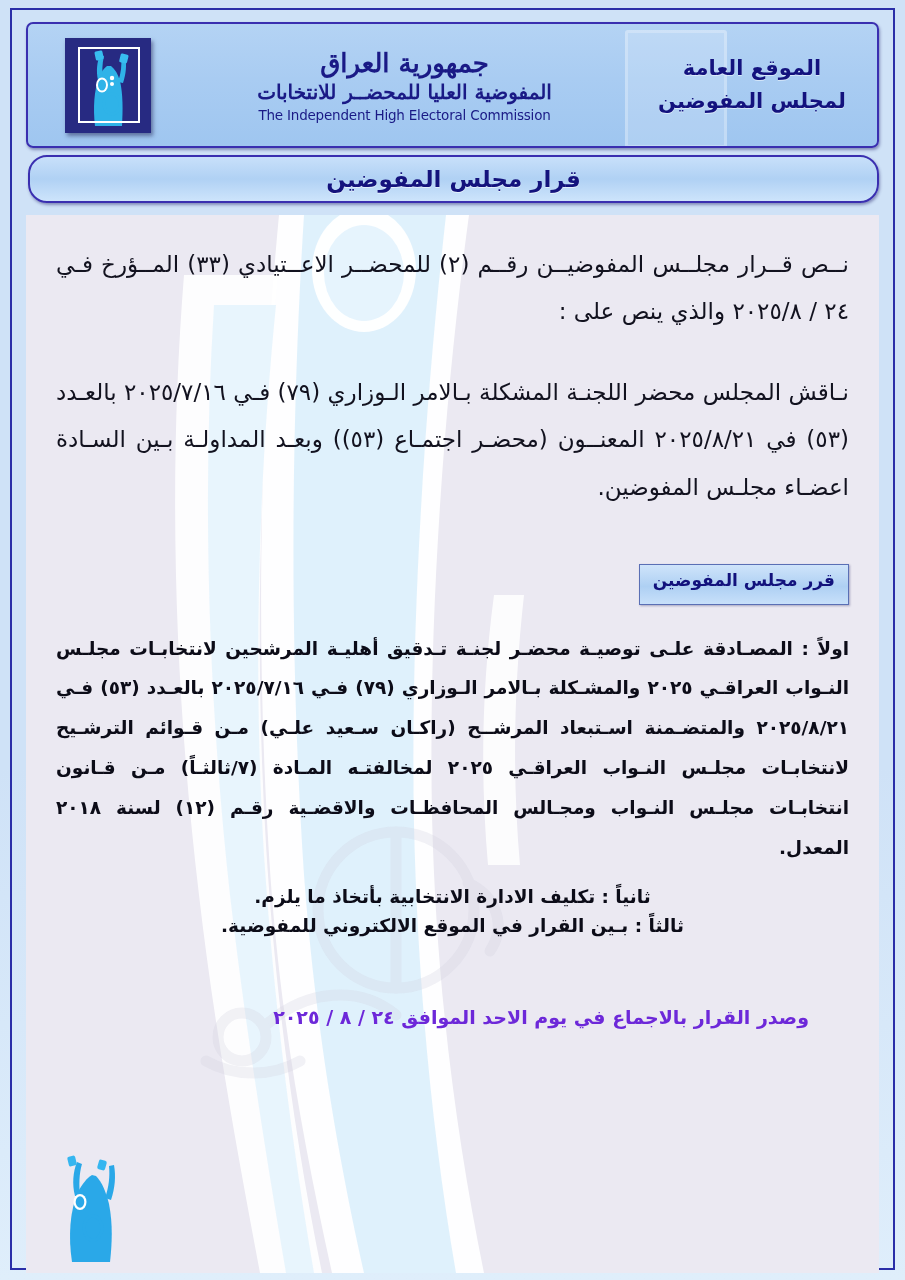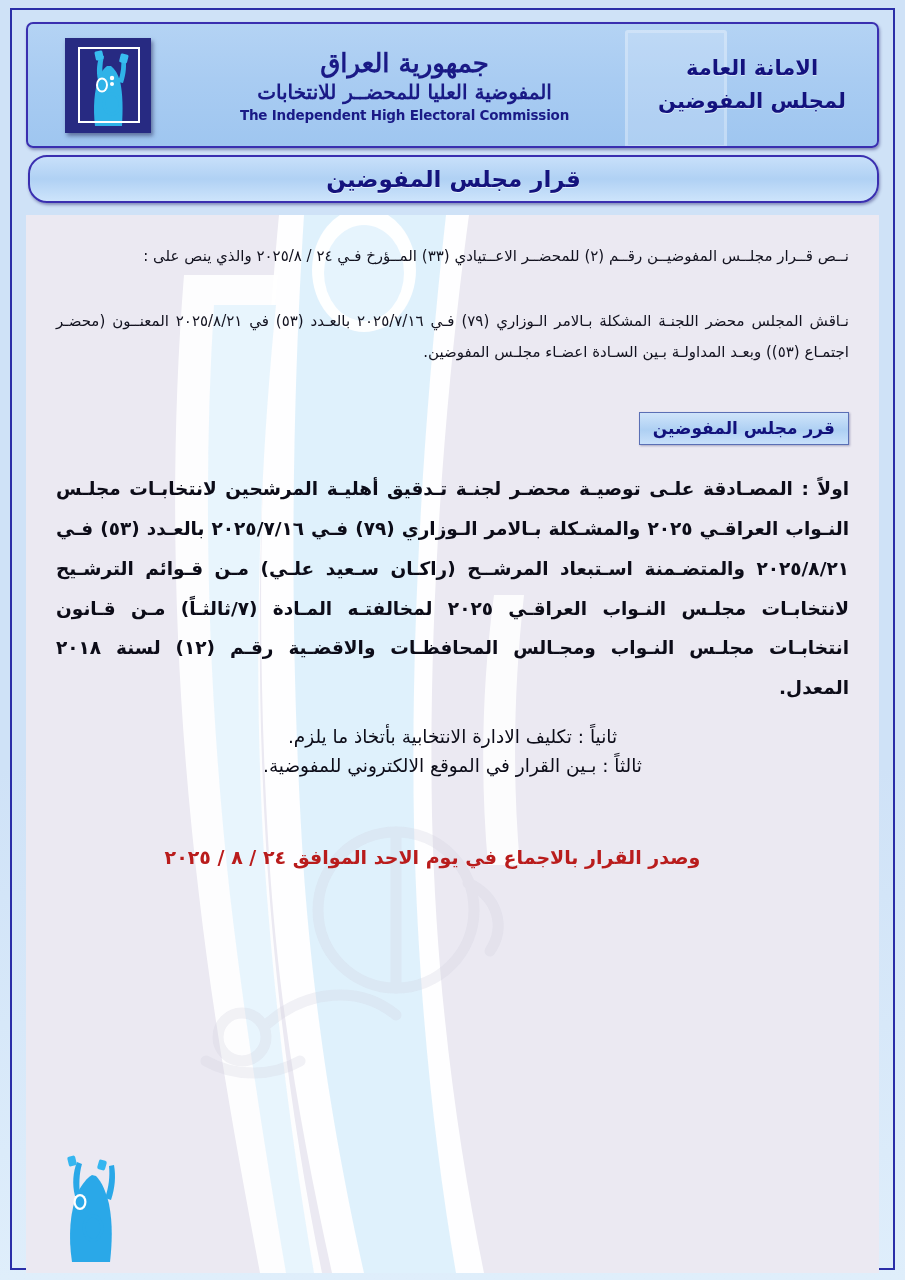--- a/index.html
+++ b/index.html
@@ -97,21 +97,21 @@
     letter-spacing: -1px;
   }
   .hdr-center .kur {
     font-size: 14px;
     font-weight: bold;
     margin-top: 3px;
     letter-spacing: -0.5px;
   }
   .hdr-center .eng {
     font-size: 13.5px;
-    font-weight: bold;
+    font-weight: normal;
     margin-top: 2px;
     direction: ltr;
     letter-spacing: -0.2px;
   }
 
   .hdr-left {
     width: 160px;
     display: flex;
     justify-content: center;
     align-items: center;
@@ -187,65 +187,64 @@
   }
   .sheet-content {
     position: relative;
     z-index: 3;
     padding: 20px 30px 0 30px;
   }
 
   
   .para {
     color: #12121f;
-    font-size: 15px;
+    font-size: 23px;
     line-height: 2.05;
     text-align: justify;
     letter-spacing: -0.2px;
   }
   .para.intro { margin-top: 6px; }
   .para.discussion { margin-top: 34px; }
 
   .decision-chip {
     display: inline-block;
     margin: 30px 0 0 0;
-    padding: 5px 13px 6px 13px;
+    padding: 5px 13px 14px 13px;
     background: linear-gradient(180deg, #cfe4fa 0%, #aed0f3 55%, #c8e0fa 100%);
     border: 1px solid #5a6fb5;
     box-shadow: 1px 1px 2px rgba(40,40,100,0.35);
     color: #12127c;
     font-weight: bold;
     font-size: 17px;
     letter-spacing: -0.3px;
   }
 
   .para.bold-block {
     margin-top: 24px;
     font-weight: bold;
     font-size: 18.5px;
     line-height: 2.15;
     color: #0c0c18;
   }
   .line-right {
     margin-top: 10px;
-    font-weight: normal;
+    font-weight: bold;
     font-size: 18.5px;
     color: #0c0c18;
     text-align: center;
     letter-spacing: -0.2px;
   }
   .line-item-2 { margin-top: 16px; }
   .line-item-3 { margin-top: 8px; }
 
   .issued {
     margin-top: 70px;
-    text-align: center;
     font-weight: bold;
     font-size: 19px;
-    color: #b91c1c;
+    color: #6d28d9;
     letter-spacing: -0.2px;
     padding-right: 40px;
   }
 
   
   .footer-emblem {
     position: absolute;
     left: 22px;
     bottom: 8px;
     width: 82px;
@@ -255,21 +254,21 @@
 </style>
 </head>
 <body>
 
 <div class="page">
   <div class="page-border"></div>
 
   <div class="header-banner">
 
     <div class="hdr-right">
-      <div class="l1">الامانة العامة</div>
+      <div class="l1">الموقع العامة</div>
       <div class="l2">لمجلس المفوضين</div>
     </div>
 
     <div class="hdr-center">
       <div class="ar1">جمهورية العراق</div>
       <div class="ar2">المفوضية العليا للمحضــر للانتخابات</div>
       <div class="eng">The Independent High Electoral Commission</div>
     </div>
 
     <div class="hdr-left">

